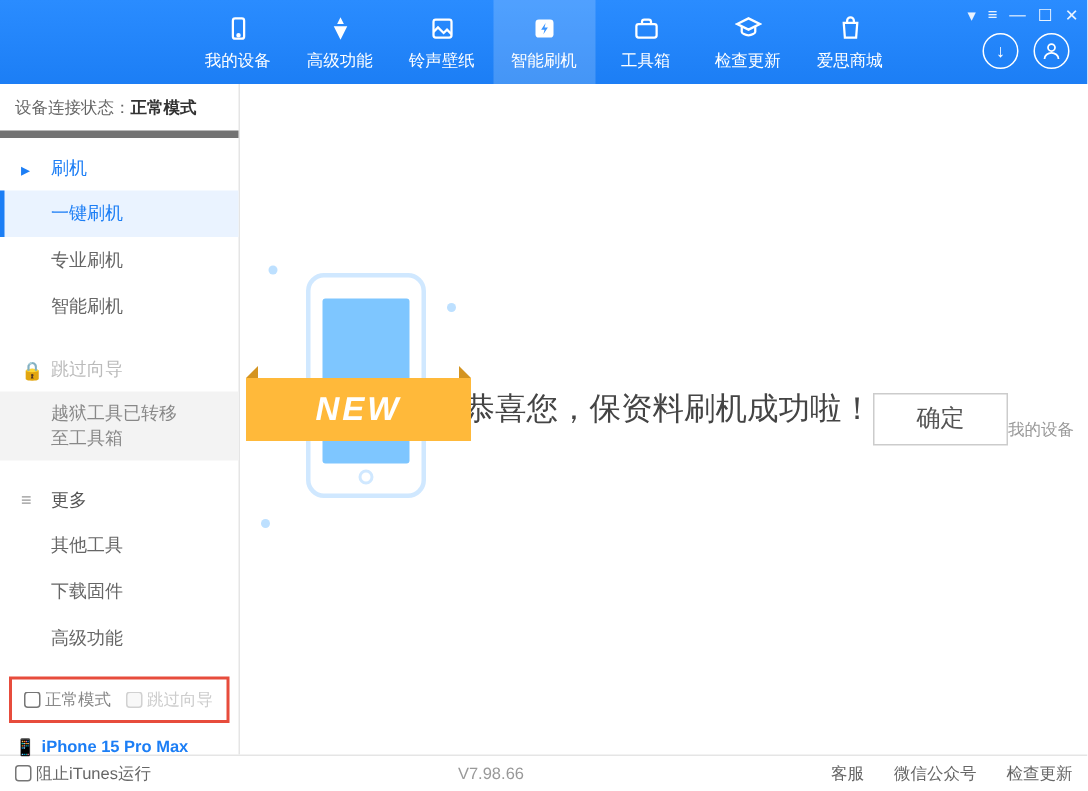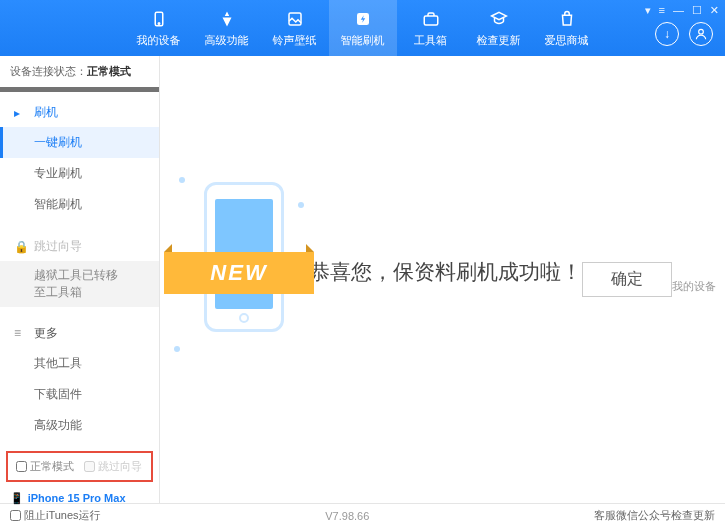--- a/index.html
+++ b/index.html
@@ -43,21 +43,21 @@
 .new-ribbon { position: absolute; top: 80px; left: -5px; right: -5px; height: 42px; background: #ffb93a; display: flex; align-items: center; justify-content: center; color: #fff; font-weight: bold; font-size: 22px; letter-spacing: 2px; font-style: italic; }
 .new-ribbon::before, .new-ribbon::after { content: ''; position: absolute; top: -8px; width: 0; height: 0; border-bottom: 8px solid #d49420; }
 .new-ribbon::before { left: 0; border-left: 8px solid transparent; }
 .new-ribbon::after { right: 0; border-right: 8px solid transparent; }
 .dots { position: absolute; width: 6px; height: 6px; background: #bde0ff; border-radius: 50%; }
 .success-text { font-size: 21px; color: #444; margin-bottom: 16px; }
 .ok-btn { padding: 6px 28px; border: 1px solid #ccc; background: #fff; cursor: pointer; font-size: 16px; color: #555; }
 .log-link { margin-top: 14px; font-size: 11px; color: #999; cursor: pointer; }
 .footer { height: 24px; border-top: 1px solid #e5e5e5; display: flex; align-items: center; padding: 0 10px; font-size: 11px; color: #666; justify-content: space-between; }
 .footer-left { display: flex; align-items: center; gap: 4px; }
-.footer-right { display: flex; gap: 0; }
+.footer-right { display: flex; gap: 20px; }
 .footer-right span { cursor: pointer; }
 svg { display: block; }
 </style>
 </head>
 <body>
 
 <div class="titlebar">
   <div class="nav">
     <div class="nav-item">
       <div class="nav-icon">

